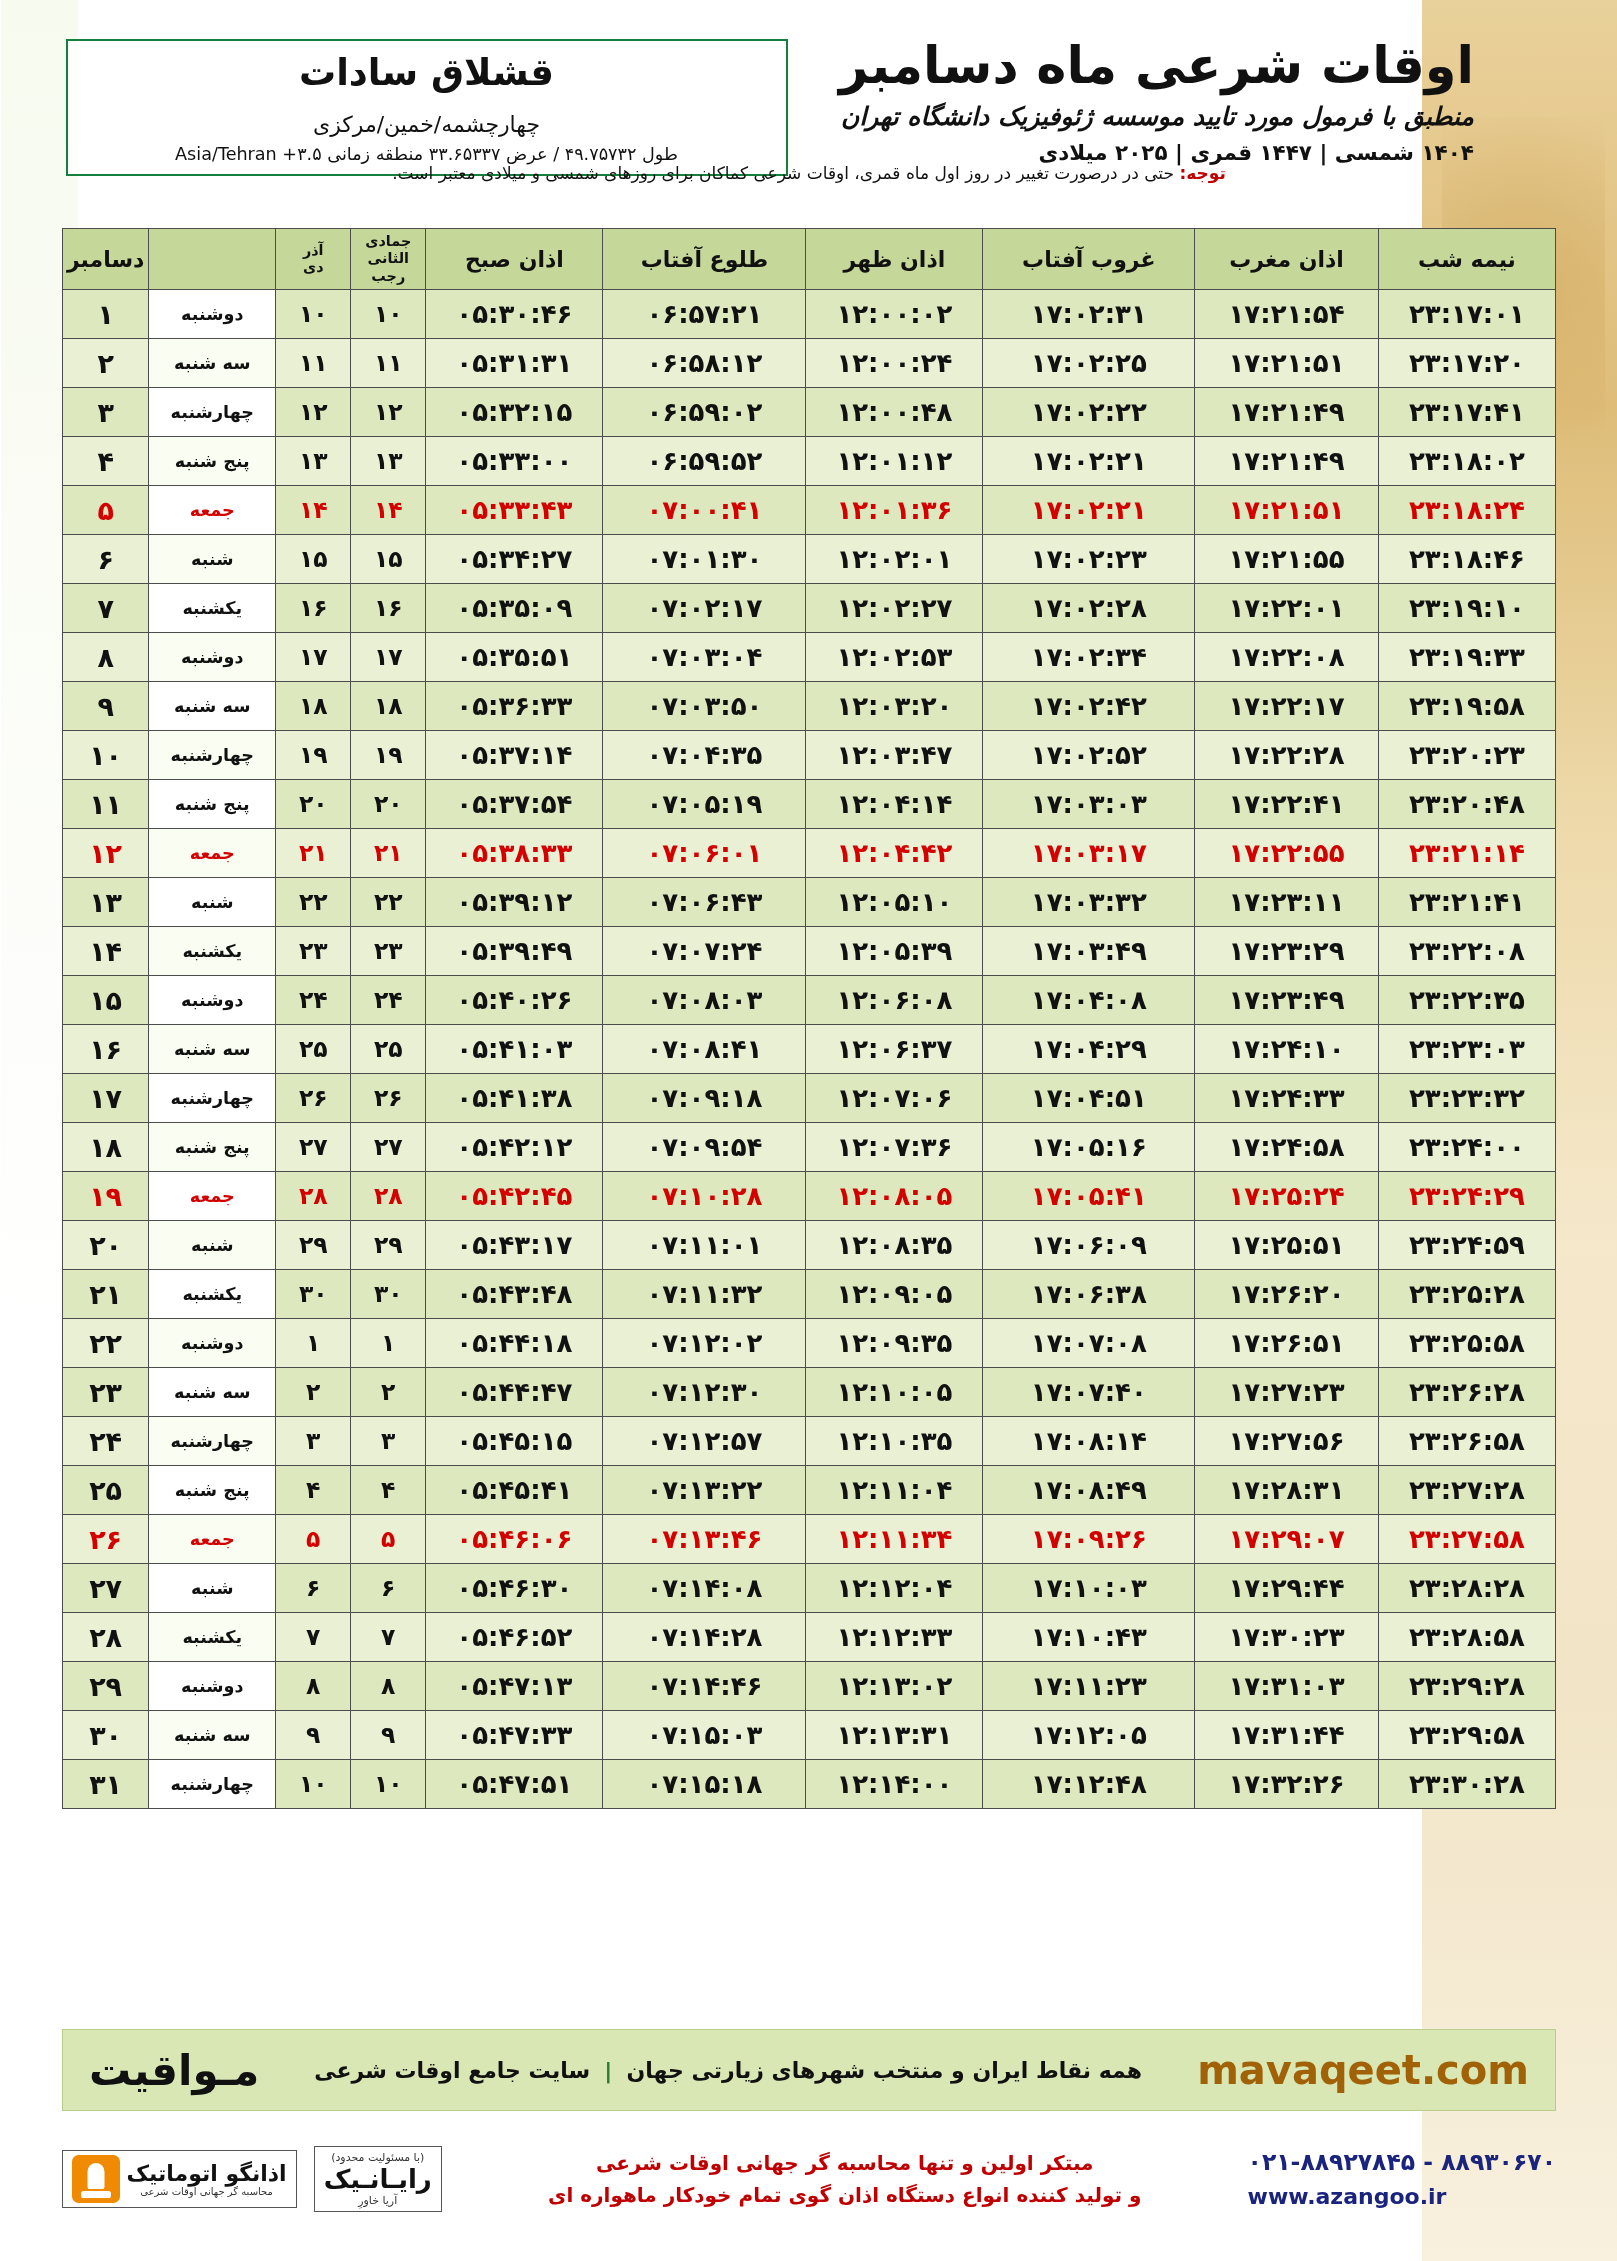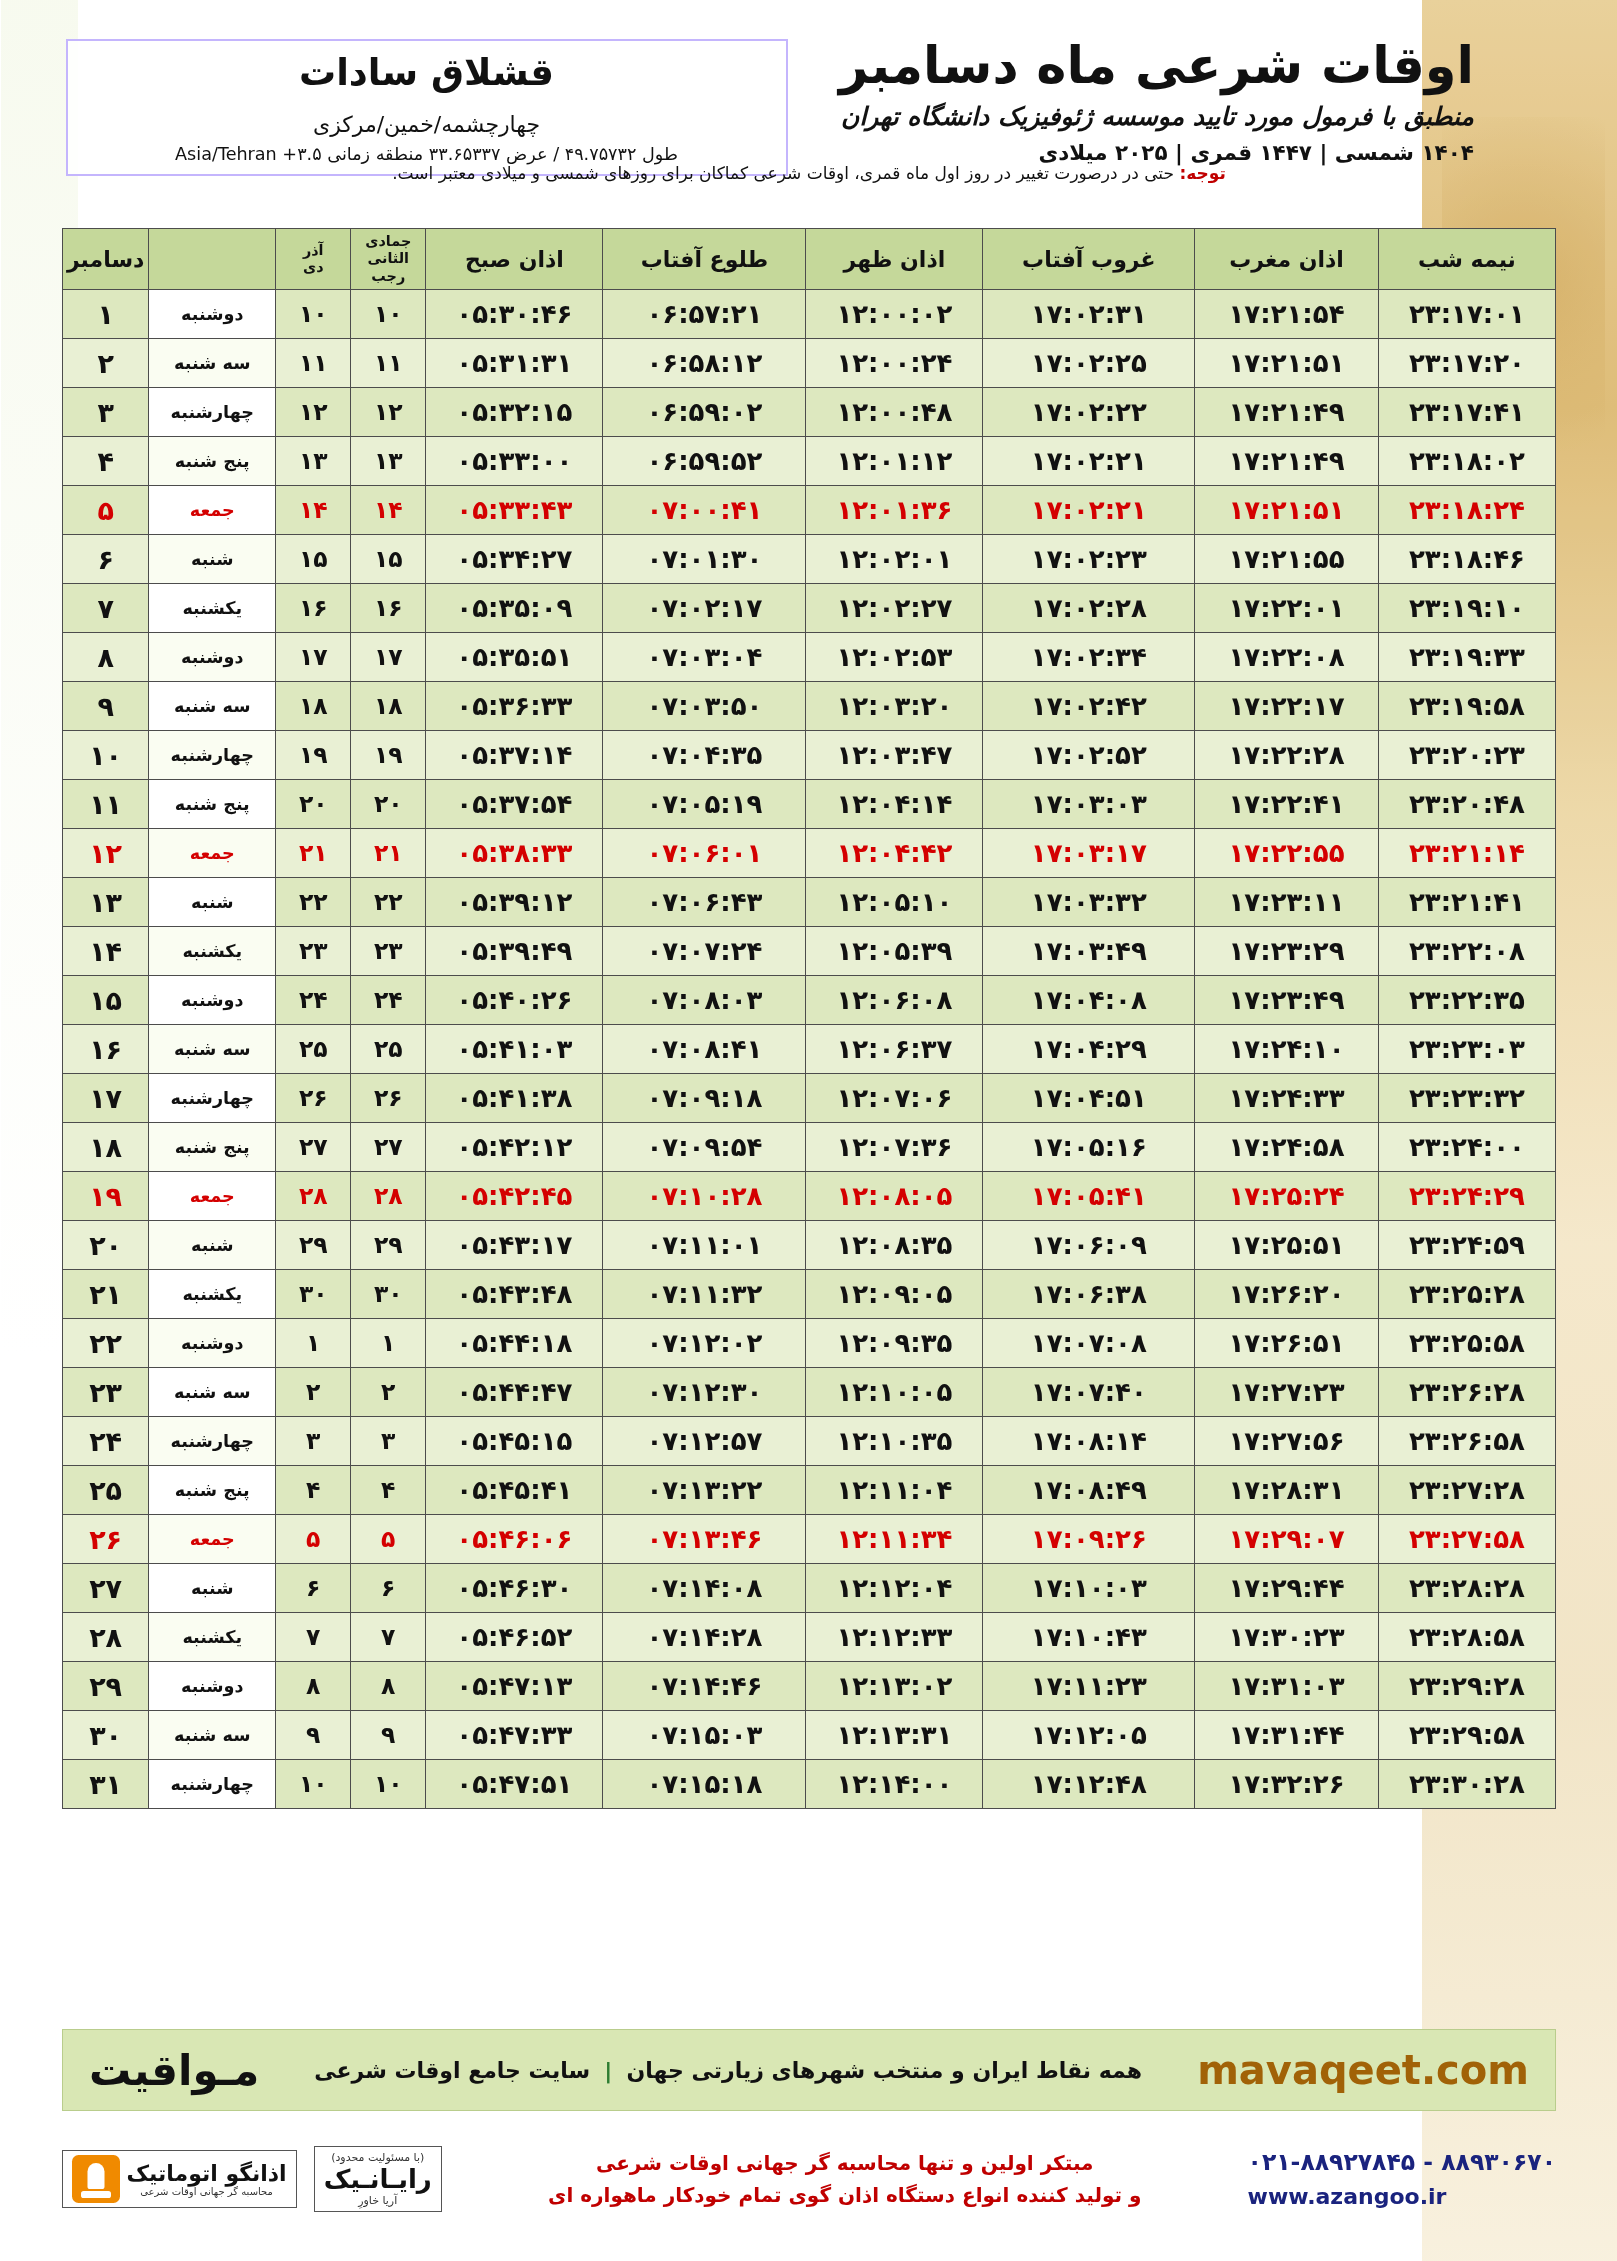--- a/index.html
+++ b/index.html
@@ -37,21 +37,21 @@
   .main-title{
     font-size:51px;font-weight:bold;color:#111;letter-spacing:-0.7px;line-height:1.05;
   }
   .sub-title{
     margin-top:9px;font-size:25px;font-weight:bold;color:#111;font-style:italic;
   }
   .year-line{
     margin-top:9px;font-size:21.5px;font-weight:bold;color:#111;
   }
   .city-box{
-    position:absolute;left:6.5px;top:0;width:692px;border:2px solid #c4b5fd;
+    position:absolute;left:6.5px;top:0;width:692px;border:2px solid #15803d;
     padding:11.7px 13px 10.4px 13px;text-align:center;background:rgba(255,255,255,.85);
   }
   .city-name{font-size:37px;font-weight:bold;color:#111;line-height:1.1;}
   .city-sub{font-size:22px;color:#111;margin-top:19px;}
   .city-geo{font-size:17.6px;color:#111;margin-top:6.5px;}
   .note{
     position:absolute;top:163px;left:65px;right:65px;text-align:center;
     font-size:17px;color:#111;
   }
   .note b{color:#c00000;}

